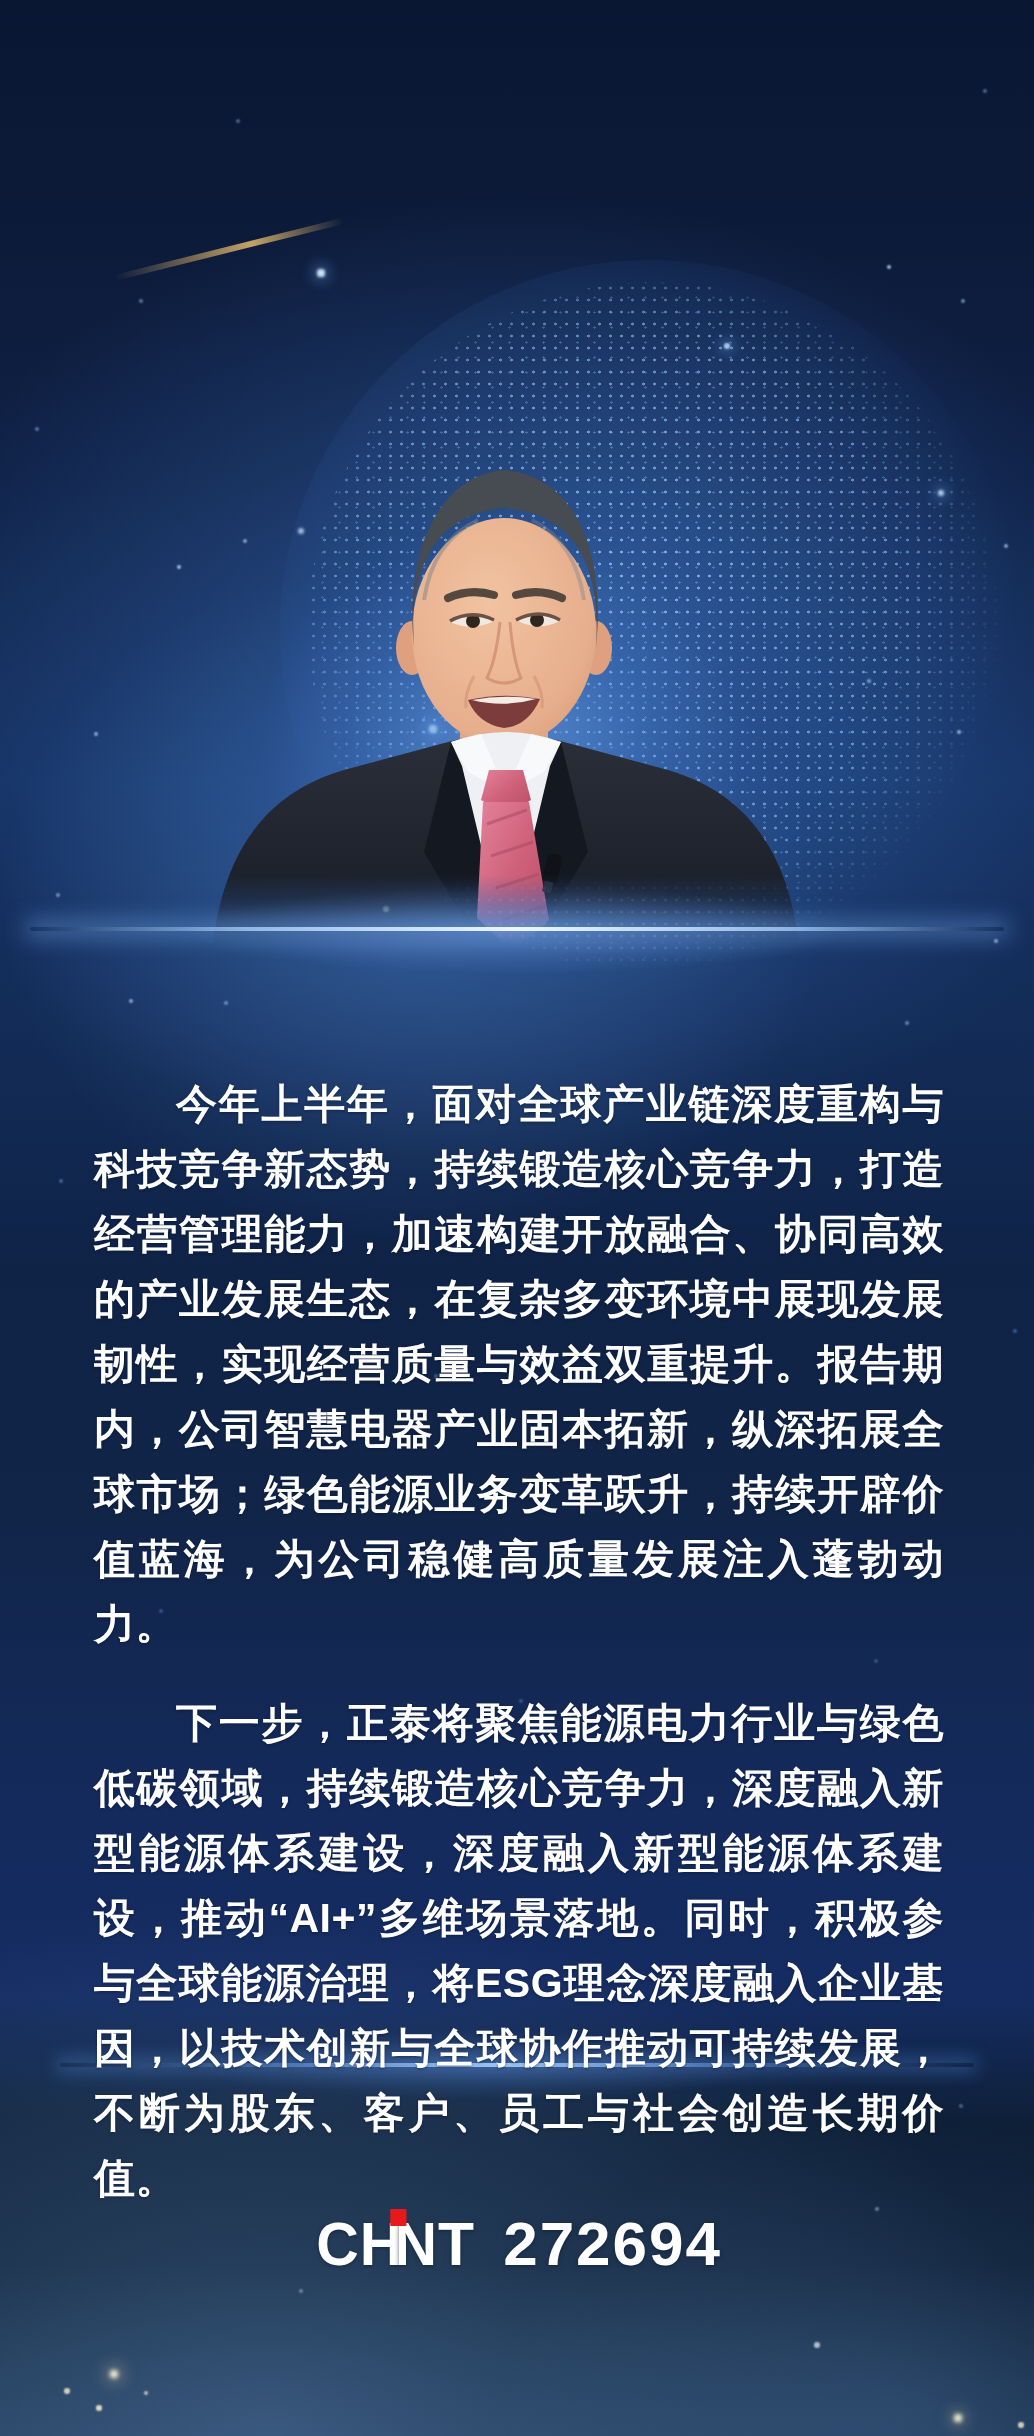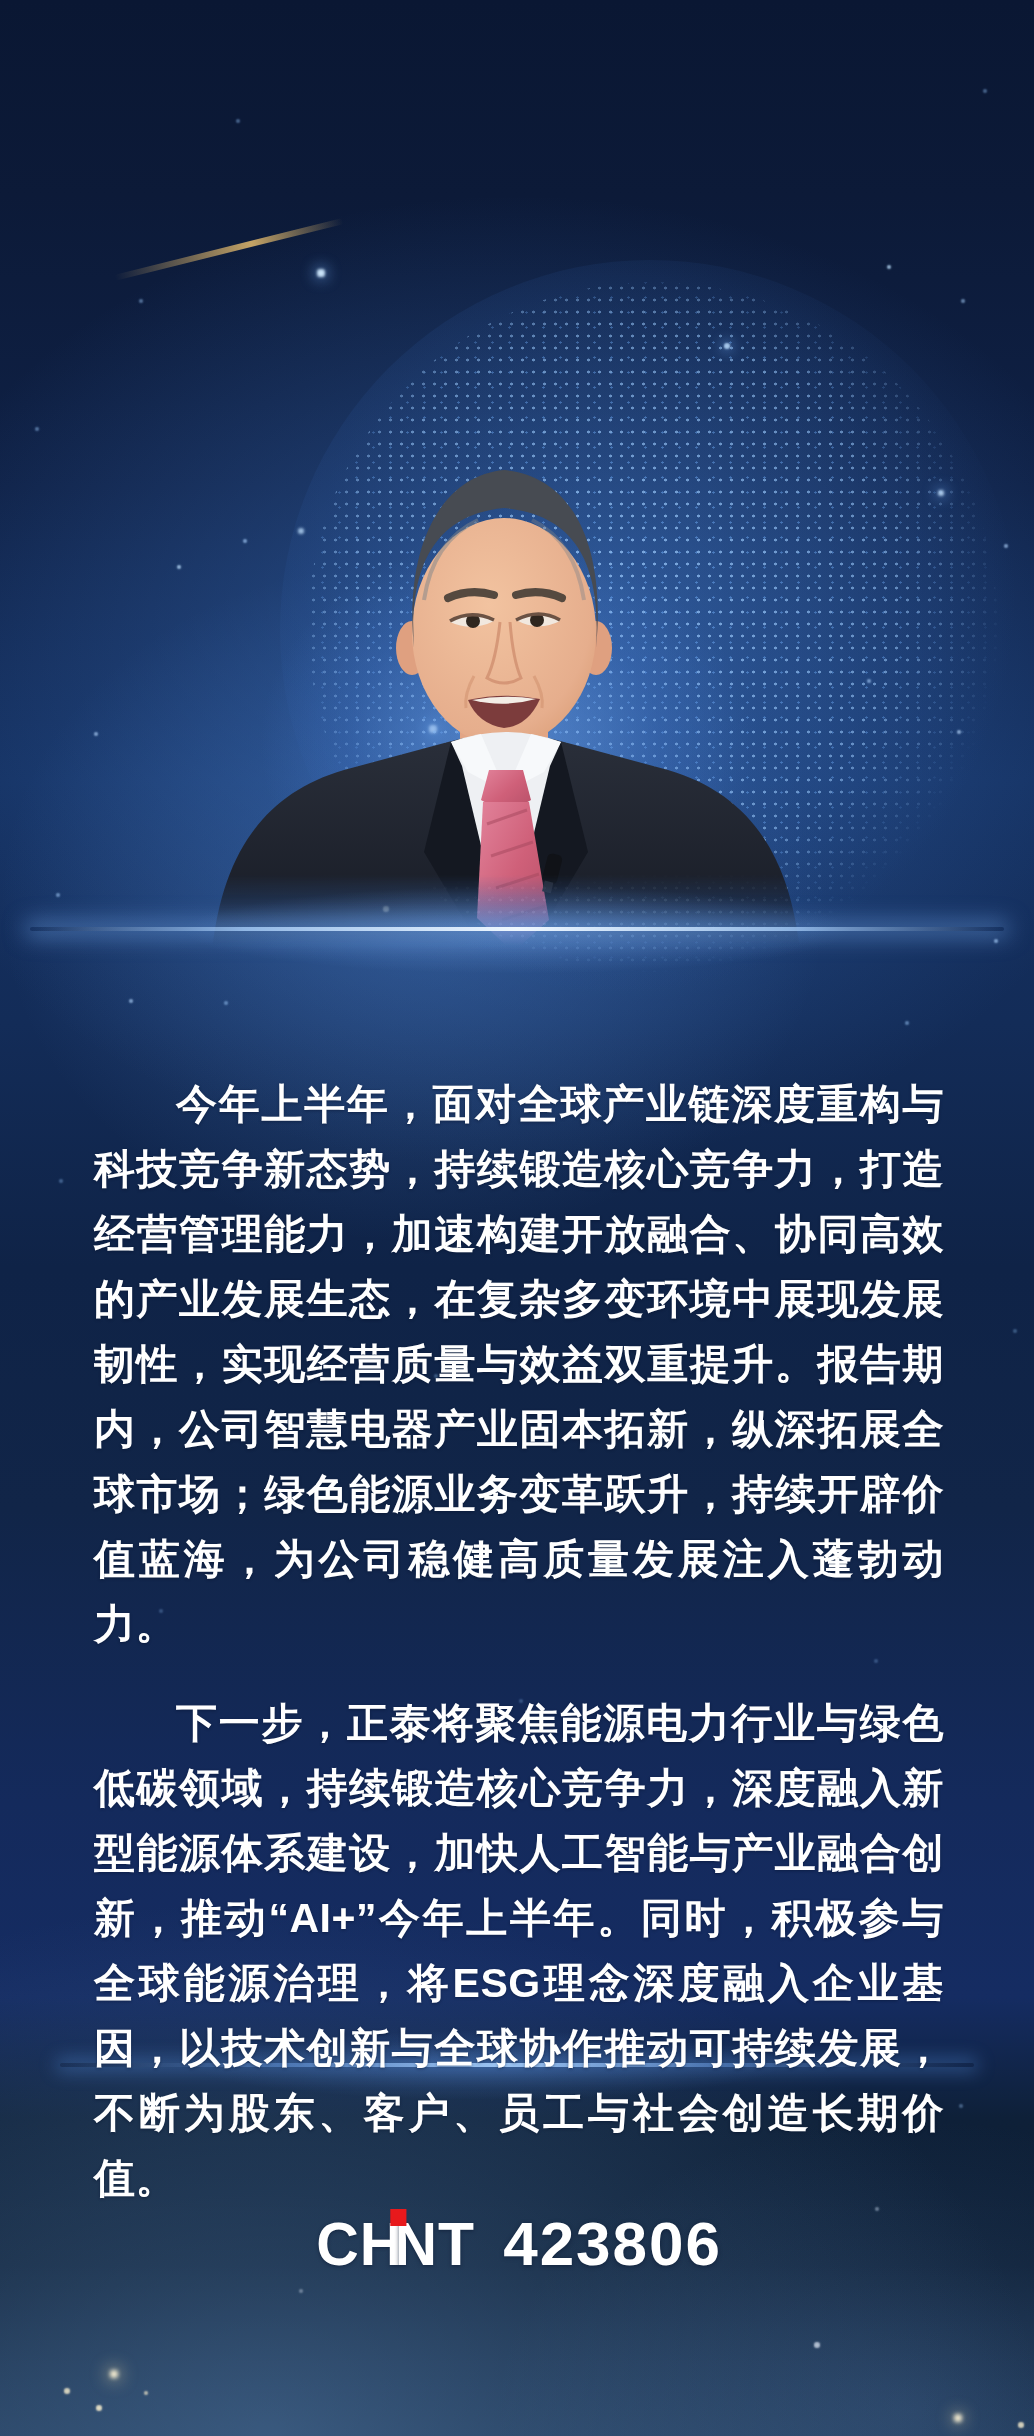--- a/index.html
+++ b/index.html
@@ -228,28 +228,28 @@
   </svg>
 
   <div class="flare-glow"></div>
   <div class="flare-line"></div>
 
   <h1 class="title"><span>董</span><span>事</span><span>长</span><span>致</span><span>辞</span></h1>
   <div class="flourish"></div>
 
   <div class="body-text">
     <p>今年上半年，面对全球产业链深度重构与科技竞争新态势，持续锻造核心竞争力，打造经营管理能力，加速构建开放融合、协同高效的产业发展生态，在复杂多变环境中展现发展韧性，实现经营质量与效益双重提升。报告期内，公司智慧电器产业固本拓新，纵深拓展全球市场；绿色能源业务变革跃升，持续开辟价值蓝海，为公司稳健高质量发展注入蓬勃动力。</p>
-    <p>下一步，正泰将聚焦能源电力行业与绿色低碳领域，持续锻造核心竞争力，深度融入新型能源体系建设，加快人工智能与产业融合创新，推动“AI+”今年上半年。同时，积极参与全球能源治理，将ESG理念深度融入企业基因，以技术创新与全球协作推动可持续发展，不断为股东、客户、员工与社会创造长期价值。</p>
+    <p>下一步，正泰将聚焦能源电力行业与绿色低碳领域，持续锻造核心竞争力，深度融入新型能源体系建设，深度融入新型能源体系建设，推动“AI+”多维场景落地。同时，积极参与全球能源治理，将ESG理念深度融入企业基因，以技术创新与全球协作推动可持续发展，不断为股东、客户、员工与社会创造长期价值。</p>
   </div>
 
   <div class="flare-glow2"></div>
   <div class="flare-line2"></div>
 
   <div class="footer">
     <span class="brand">
       <span>CH</span>
         <span class="idot" style="background: rgb(232, 25, 28);"></span>
         <span>NT</span>
     </span>
-    <span class="code">423806</span>
+    <span class="code">272694</span>
   </div>
 
 </div>
 
 </body></html>

